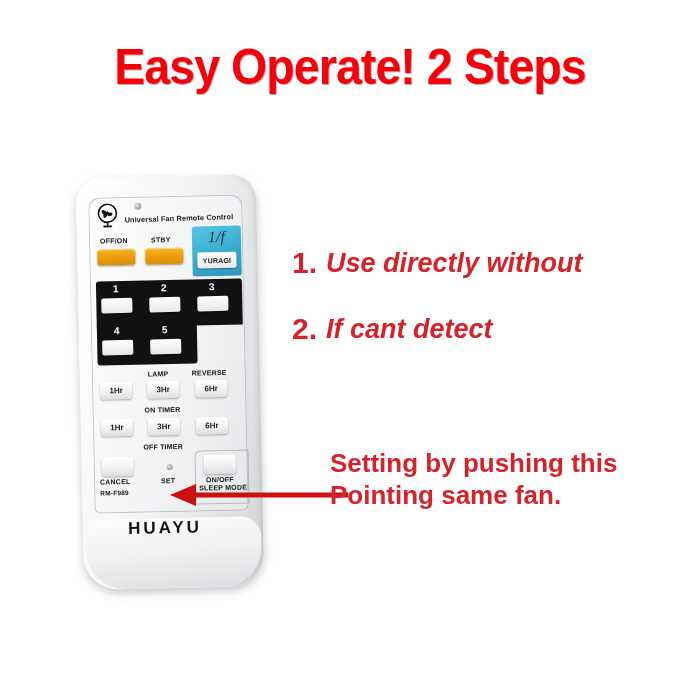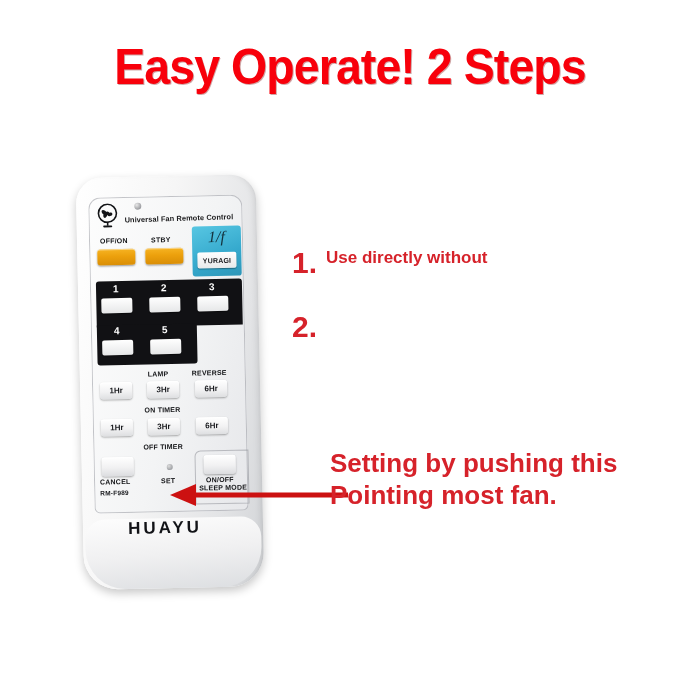--- a/index.html
+++ b/index.html
@@ -278,23 +278,24 @@
     align-items: flex-start;
   }
   .step-num {
     font-size: 30px;
     font-weight: bold;
     line-height: 1.0;
     width: 34px;
     flex: none;
   }
   .step-body {
-    font-size: 17px;
+    font-size: 27px;
     font-weight: bold;
     line-height: 1.18;
+    font-style: italic;
   }
   .step-body div { white-space: nowrap; }
   #step2 { margin-top: 34px; }
   #tail {
     position: absolute;
     left: 330px;
     top: 448px;
     font-size: 26px;
     font-weight: bold;
     line-height: 1.22;
@@ -393,21 +394,22 @@
   <div class="step" id="step1">
     <div class="step-num">1.</div>
     <div class="step-body">
       <div>Use directly without</div>
     </div>
   </div>
 
   <div class="step" id="step2">
     <div class="step-num">2.</div>
     <div class="step-body">
+      <div>If cant detect</div>
     </div>
   </div>
 
 </div>
 
 <div id="tail">
   <div>Setting by pushing this</div>
-  <div>Pointing most fan.</div>
+  <div>Pointing same fan.</div>
 </div>
 
 </body></html>

